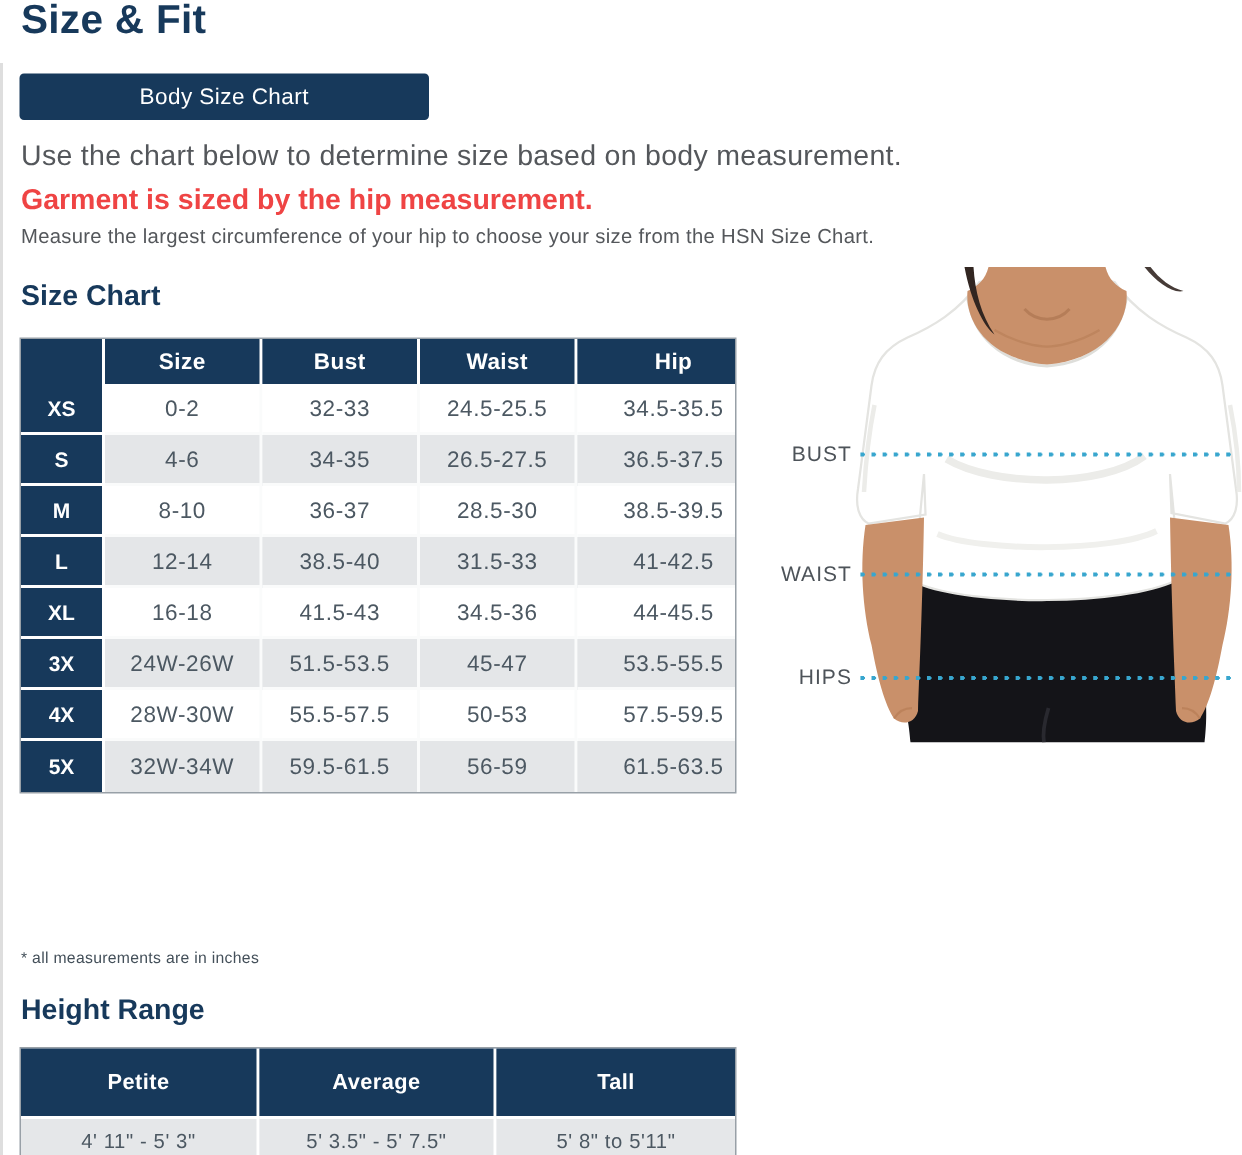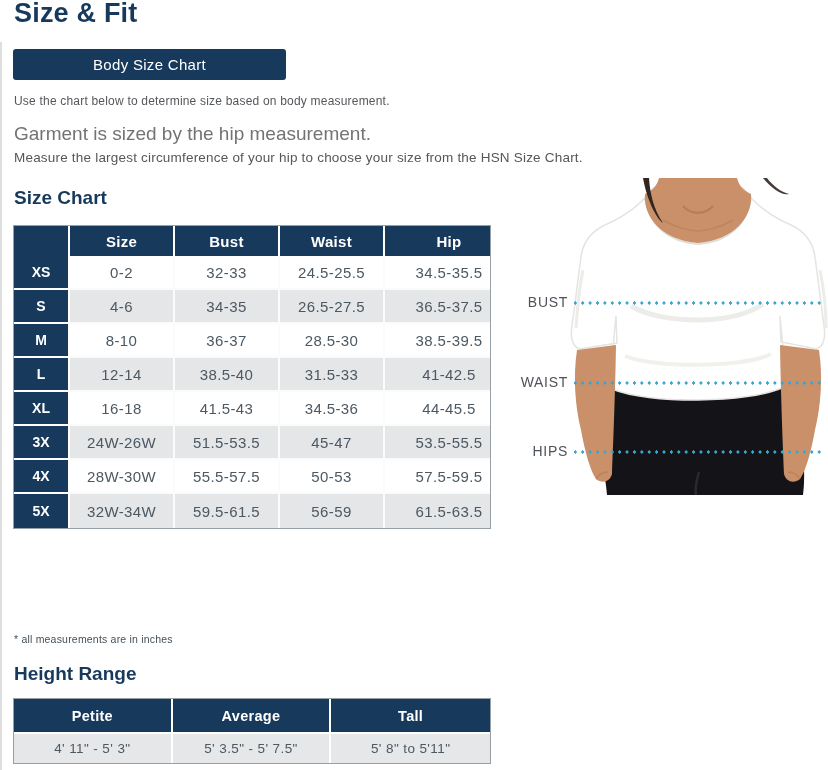--- a/index.html
+++ b/index.html
@@ -4,42 +4,42 @@
 <style>
   * { margin:0; padding:0; box-sizing:border-box; }
   html,body { width:828px; height:770px; background:#ffffff;
     font-family:"Liberation Sans","DejaVu Sans",sans-serif; position:relative; overflow:hidden; }
   .abs { position:absolute; }
   .left-edge { left:0; top:42px; width:2px; height:728px; background:#dedede; }
 
   .page-title { left:14px; top:-2px; font-size:27px; font-weight:800; color:#17395B; letter-spacing:0.2px; }
   .chart-btn { left:13px; top:49px; width:273px; height:31px; background:#17395B; border-radius:3px;
     color:#fff; font-size:15px; font-weight:400; text-align:center; line-height:31px; letter-spacing:0.3px; cursor:pointer; }
-  .intro { left:14px; top:94px; font-size:12px; color:#54575B; letter-spacing:0.2px;text-align:center; }
-  .garment-h { left:14px; top:123px; font-size:19px; font-weight:400; color:#737373; }
+  .intro { left:14px; top:94px; font-size:19px; color:#54575B; letter-spacing:0.2px;text-align:center; }
+  .garment-h { left:14px; top:123px; font-size:19px; font-weight:700; color:#ef4444; }
   .garment-sub { left:14px; top:150px; font-size:13.5px; color:#54575B; letter-spacing:0.2px; }
   .section-h { font-size:19px; font-weight:800; color:#17395B; }
   .size-chart-h { left:14px; top:187px; }
   .height-h { left:14px; top:663px; }
   .footnote { left:14px; top:633px; font-size:10.5px; color:#44505A; letter-spacing:0.2px; }
 
   table { border-collapse:separate; border-spacing:0; table-layout:fixed; }
   .size-table { left:13px; top:225px; width:478px; border:1px solid #98A0A7; }
   .size-table th { background:#17395B; color:#fff; font-weight:700; border-right:2px solid #fff; border-bottom:2px solid #fff; }
   .size-table thead th { height:30px; font-size:15px; letter-spacing:0.3px; }
   .size-table tbody th { font-size:14px; }
   .size-table td { height:34px; text-align:center; vertical-align:middle; font-size:15px; color:#4C5862;
     letter-spacing:0.4px; border-right:2px solid #FAFBFB; border-bottom:2px solid #FAFBFB; background:#fff; }
   .size-table tr:nth-child(even) td { background:#E4E6E8; }
   .size-table th:last-child, .size-table td:last-child { border-right:none;padding-left:23px; }
   .size-table tr:last-child td, .size-table tr:last-child th { border-bottom:none; }
   .col-label { width:56px; } .col-data { width:105px; }
 
   .height-table { left:13px; top:698px; width:478px; border:1px solid #98A0A7; }
-  .height-table th { height:33px; background:#17395B; color:#fff; font-size:14.5px; font-weight:700;
+  .height-table th { height:45px; background:#17395B; color:#fff; font-size:14.5px; font-weight:700;
     letter-spacing:0.3px; border-right:2px solid #fff; }
   .height-table td { height:31px; background:#E5E7E9; text-align:center; vertical-align:middle;
     font-size:13.5px; color:#4C5862; letter-spacing:0.4px; border-right:2px solid #fff; border-top:2px solid #fff; }
   .height-table th:last-child, .height-table td:last-child { border-right:none; }
 
   .mlabel { position:absolute; width:78px; left:490px; text-align:right; font-size:14px; color:#4D5359; letter-spacing:0.7px; }
   .dots { position:absolute; left:573px; width:250px; height:4px; background-repeat:repeat-x;
     background-image:radial-gradient(circle 1.6px at 2px 2px, #38A6CE 98%, transparent); background-size:7.4px 4px; }
   .model-wrap { left:513px; top:178px; width:315px; height:317px; }
 </style>

